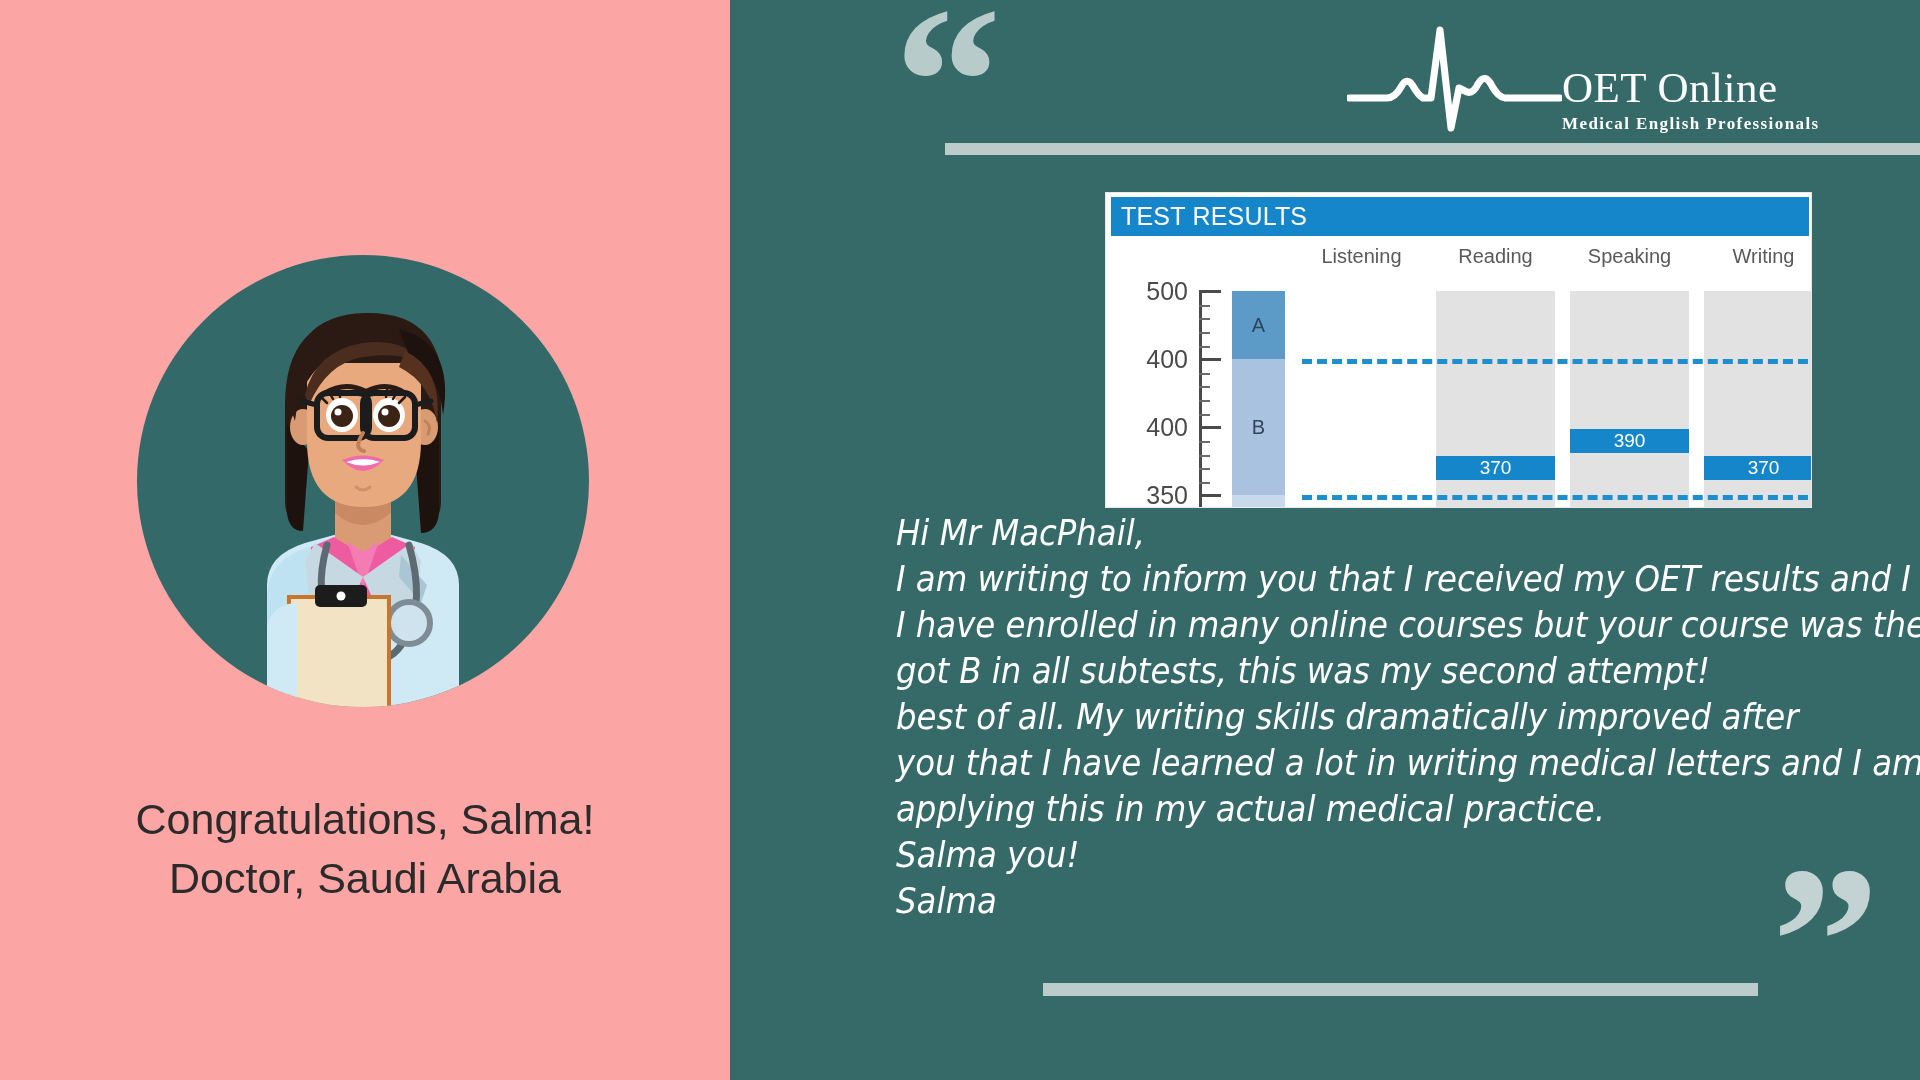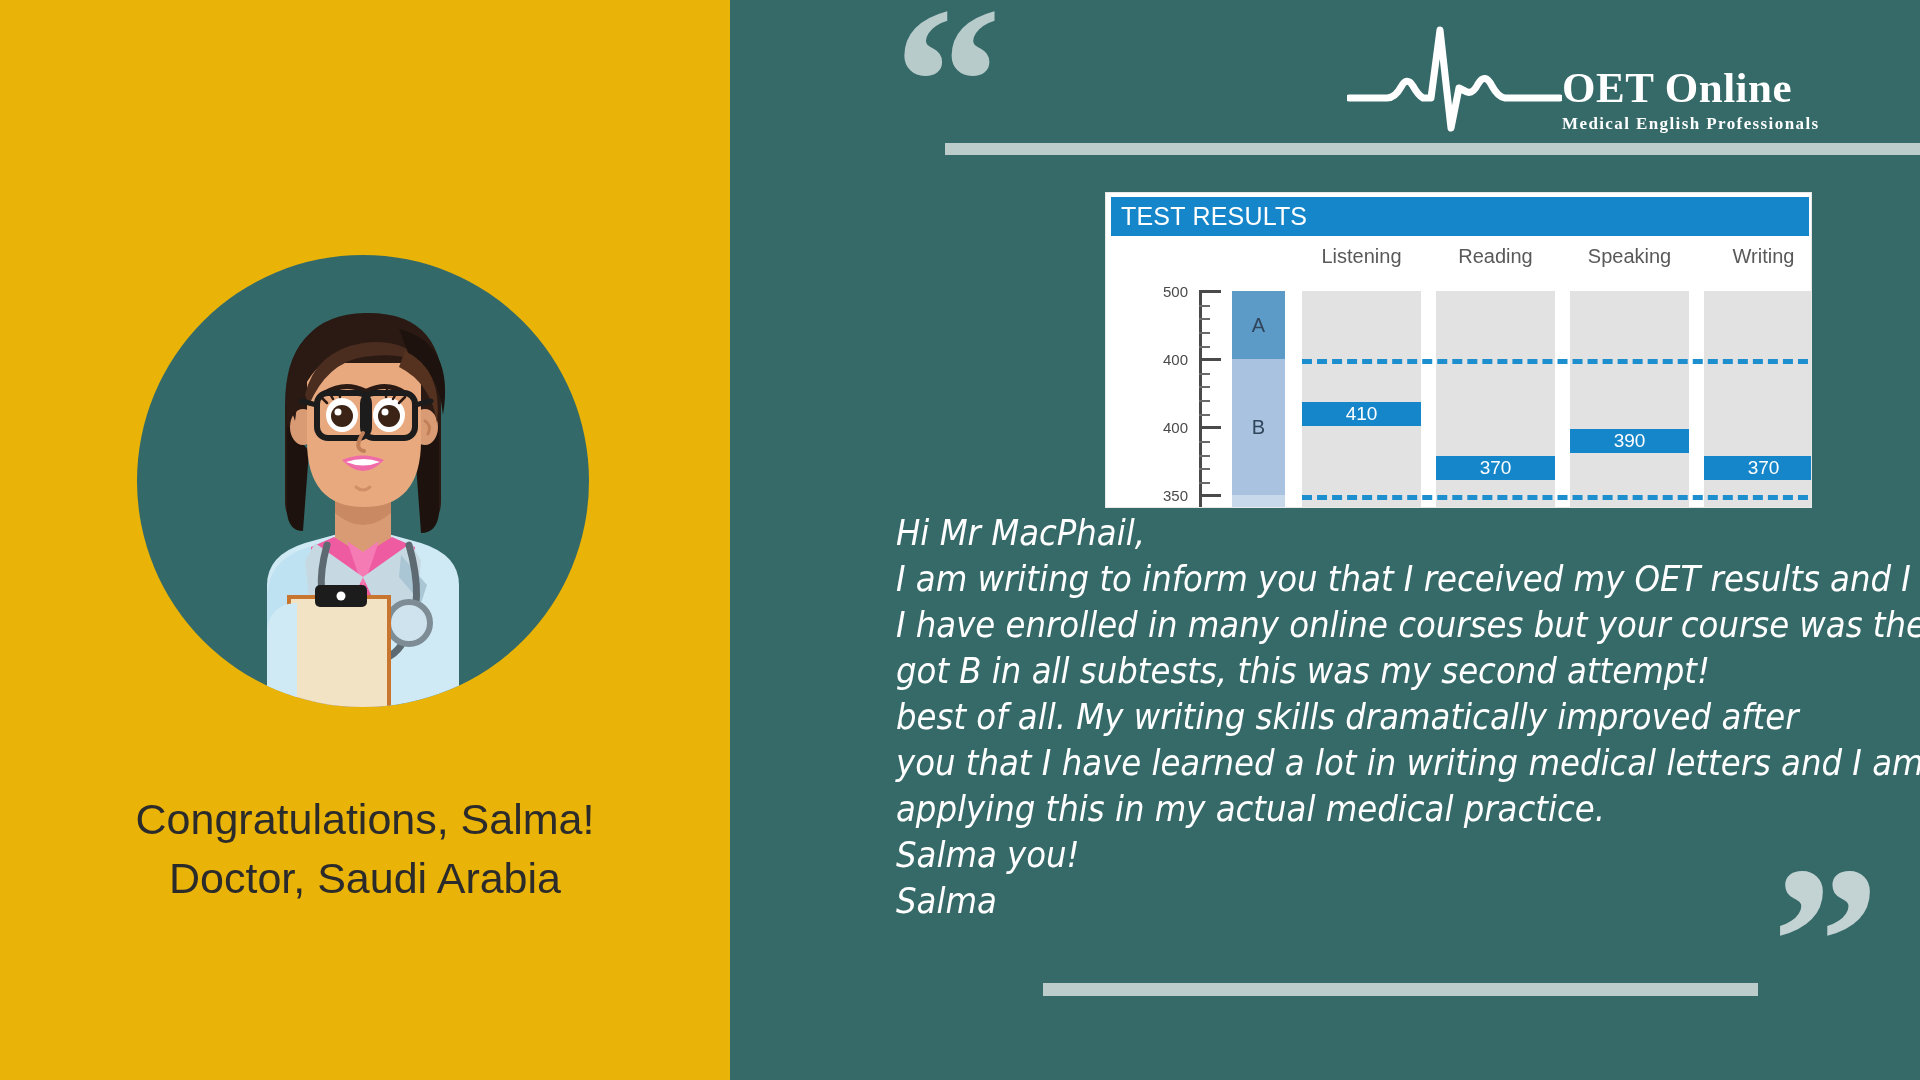--- a/index.html
+++ b/index.html
@@ -14,21 +14,21 @@
     position: relative;
     width: 1920px; height: 1080px;
     background: #e6e6e6;
   }
 
   
   #left-panel {
     position: absolute;
     left: 0; top: 0;
     width: 730px; height: 1080px;
-    background: #eab308;
+    background: #fca5a5;
   }
 
   #avatar-circle {
     position: absolute;
     left: 137px; top: 255px;
     width: 452px; height: 452px;
     border-radius: 50%;
     background: #336a69;
     overflow: hidden;
   }
@@ -61,21 +61,21 @@
     left: 617px; top: 18px;
     width: 520px; height: 118px;
   }
   #ecg-icon { position: absolute; left: 0px; top: 6px; width: 215px; height: 108px; }
   #logo-title {
     position: absolute;
     left: 215px; top: 48px;
     width: 300px;
     color: #ffffff;
     font-family: "Liberation Serif", serif;
-    font-weight: bold;
+    font-weight: normal;
     font-size: 43px;
     line-height: 43px;
     letter-spacing: 0.5px;
     text-align: left;
   }
   #logo-subtitle {
     position: absolute;
     left: 215px; top: 96px;
     width: 306px;
     color: #ffffff;
@@ -158,21 +158,21 @@
     text-align: center;
   }
 
   
   .ytick-label {
     position: absolute;
     left: 26px;
     width: 56px;
     text-align: right;
     color: #4a4a4a;
-    font-size: 15px;
+    font-size: 25px;
     line-height: 23px;
   }
   #axis-spine {
     position: absolute;
     left: 93px; top: 54px;
     width: 3px; height: 218px;
     background: #4a4a4a;
   }
   .axis-major {
     position: absolute;
@@ -367,23 +367,20 @@
           <div id="grade-band">
             <div class="grade-seg" style="top: 0px; height: 68.125px; background: rgb(92, 155, 200);">
               <span style="top: 23.0625px;">A</span>
             </div>
             <div class="grade-seg" style="top: 68.125px; height: 136.25px; background: rgb(168, 194, 224);">
               <span style="top: 57.125px;">B</span>
             </div>
             <div style="position: absolute; left: 0px; width: 53px; top: 204.375px; height: 13.625px; background: rgb(201, 217, 236);"></div>
           </div>
           <div class="subject-header" style="left: 196px; width: 119px;">Listening</div>
-          <div class="subject-col" style="left: 196px; width: 119px;">
-            <div class="bar" style="top: 110.625px; width: 119px;">410</div>
-          </div>
           <div class="subject-header" style="left: 330px; width: 119px;">Reading</div>
           <div class="subject-col" style="left: 330px; width: 119px;">
             <div class="bar" style="top: 165.125px; width: 119px;">370</div>
           </div>
           <div class="subject-header" style="left: 464px; width: 119px;">Speaking</div>
           <div class="subject-col" style="left: 464px; width: 119px;">
             <div class="bar" style="top: 137.875px; width: 119px;">390</div>
           </div>
           <div class="subject-header" style="left: 598px; width: 119px;">Writing</div>
           <div class="subject-col" style="left: 598px; width: 119px;">

